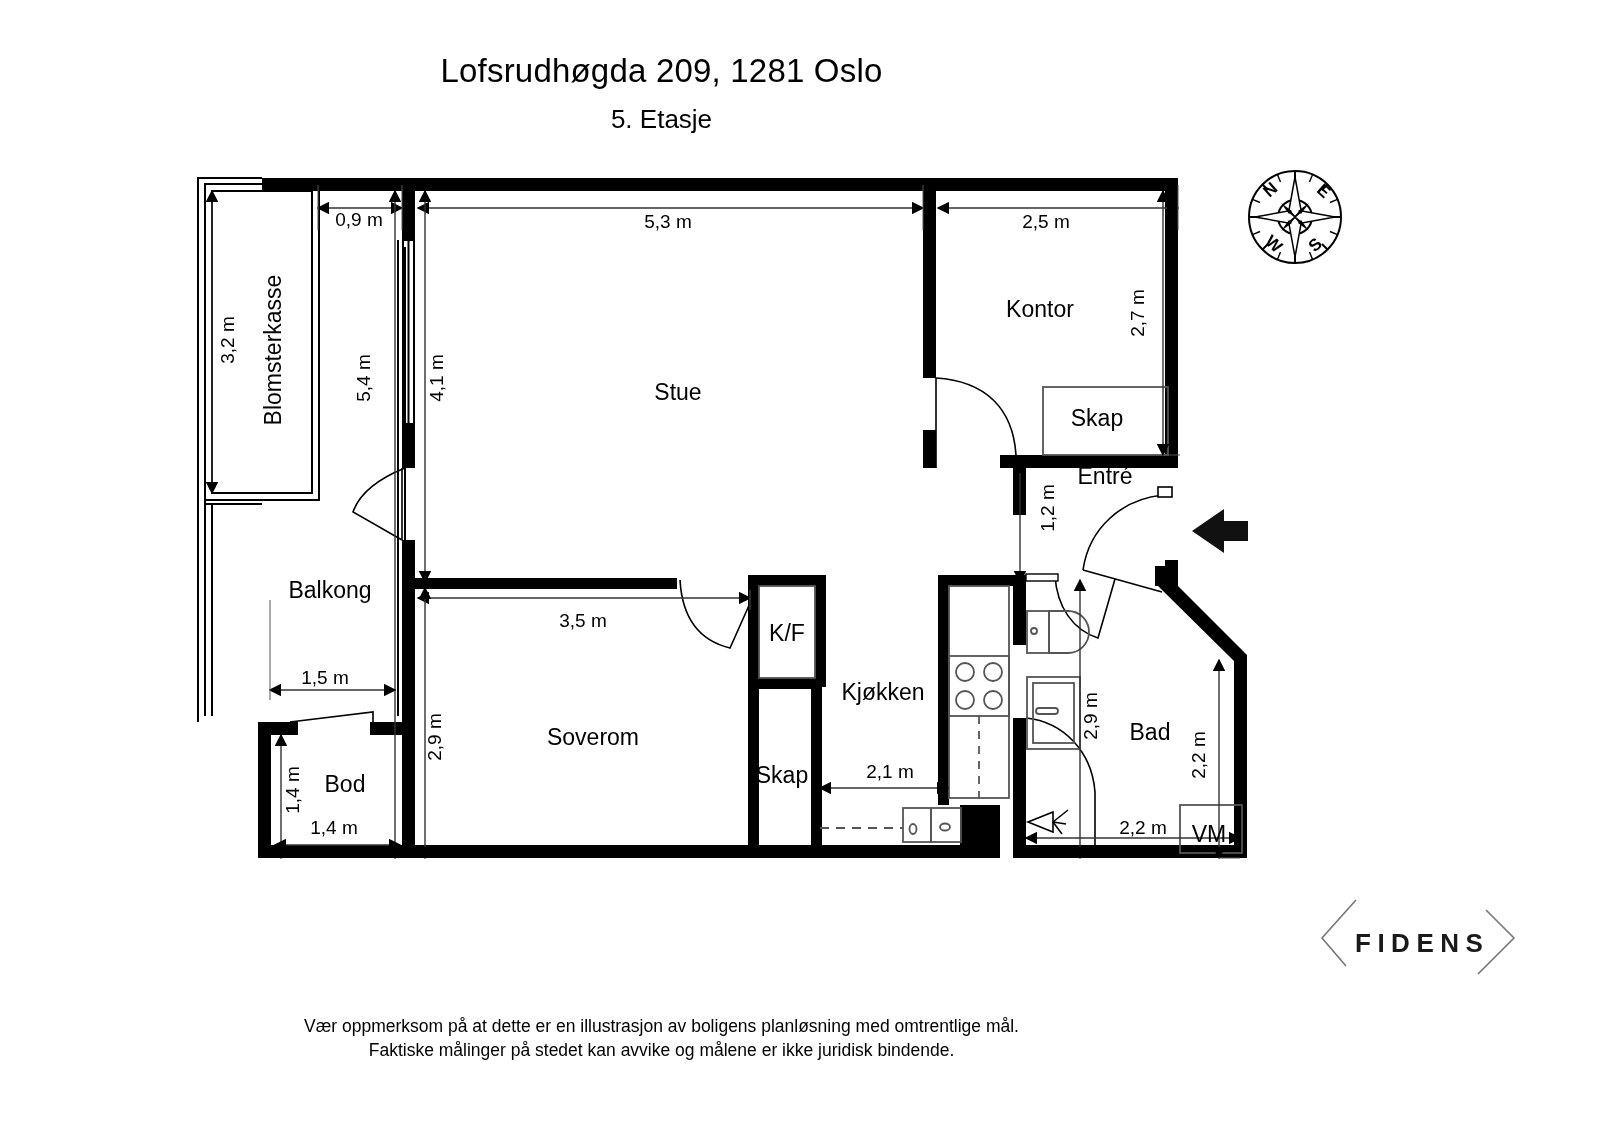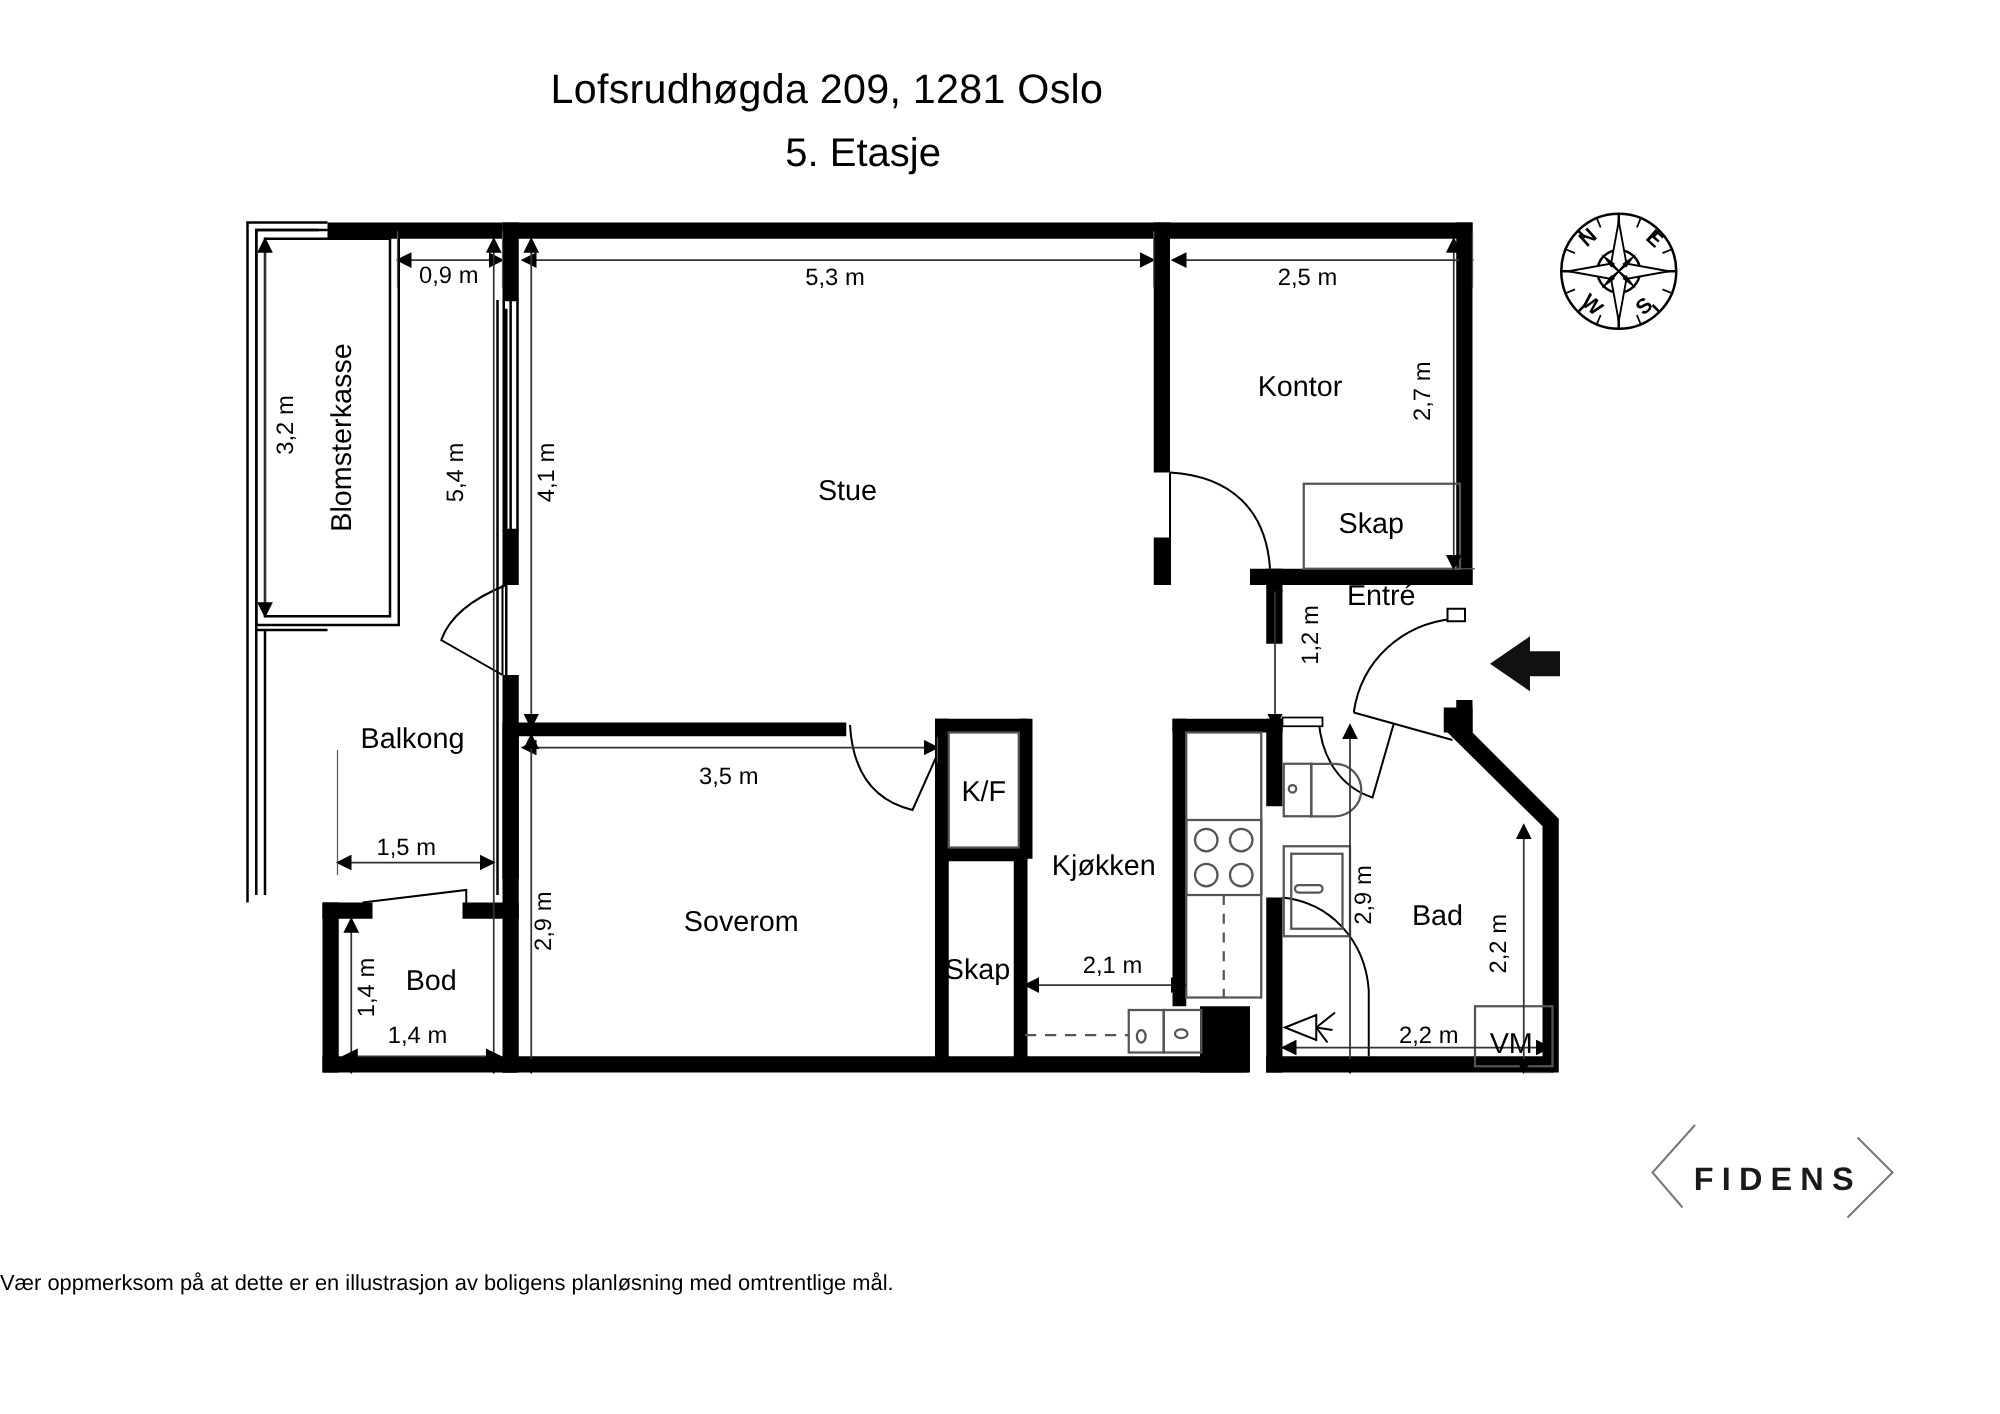--- a/index.html
+++ b/index.html
@@ -1,23 +1,23 @@
 <!DOCTYPE html>
 <html><head>
 <meta charset="utf-8">
 <style>
   html,body{margin:0;padding:0;background:#ffffff;}
   body{width:1600px;height:1131px;position:relative;overflow:hidden;
        font-family:"Liberation Sans",sans-serif;color:#000;}
   #stage{position:absolute;left:0;top:0;width:1323px;height:1131px;}
   .ttl{position:absolute;width:100%;text-align:center;font-weight:400;}
   #title-main{top:52px;font-size:33px;letter-spacing:.2px;}
-  #title-sub{top:104px;font-size:32px;margin-left:29px;}
+  #title-sub{top:104px;font-size:26px;}
   #plan-svg{position:absolute;left:0;top:0;}
-  .foot{position:absolute;width:100%;font-size:17.5px;}
+  .foot{position:absolute;width:100%;text-align:center;font-size:17.5px;}
   #foot1{top:1016px;}
   #foot2{top:1040px;}
   #logo{position:absolute;left:1318px;top:898px;width:200px;height:80px;}
   #logo-text{position:absolute;left:1355px;top:928px;font-size:26px;
              letter-spacing:6.5px;font-weight:700;color:#1a1a1a;}
   svg text{font-family:"Liberation Sans",sans-serif;fill:#000;}
 </style>
 </head>
 <body>
 
@@ -329,14 +329,15 @@
 
   </svg>
 
   <svg id="logo" viewBox="0 0 200 80">
     <path d="M38,2 L4,40 L28,68" fill="none" stroke="#777" stroke-width="1.6"></path>
     <path d="M168,12 L196,40 L160,76" fill="none" stroke="#777" stroke-width="1.6"></path>
   </svg>
   <div id="logo-text">FIDENS</div>
 
   <div class="foot" id="foot1">Vær oppmerksom på at dette er en illustrasjon av boligens planløsning med omtrentlige mål.</div>
+  <div class="foot" id="foot2">Faktiske målinger på stedet kan avvike og målene er ikke juridisk bindende.</div>
 
 </div>
 
 </body></html>

